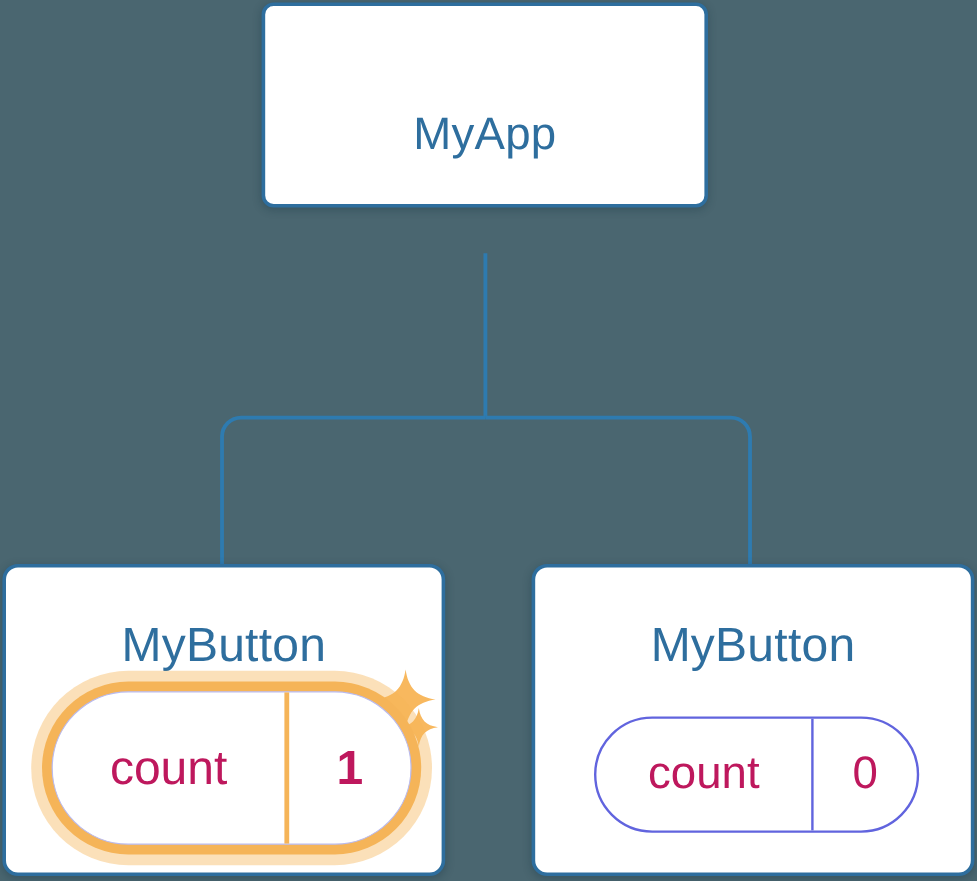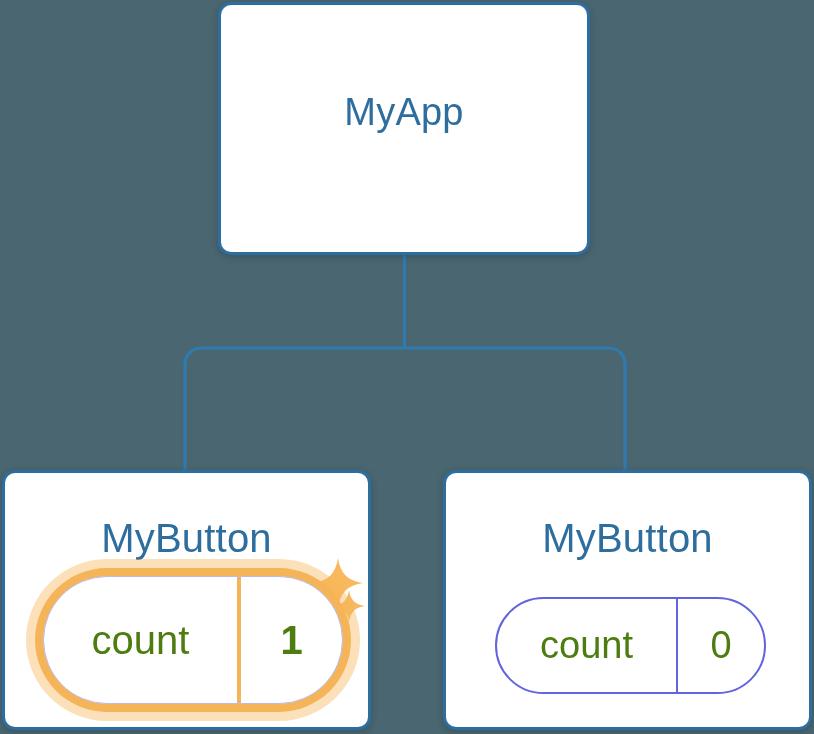--- a/index.html
+++ b/index.html
@@ -49,21 +49,22 @@
     color: #2e6e9e;
     font-weight: 500;
     letter-spacing: 0.2px;
     white-space: nowrap;
   }
 
   #card-myapp {
     left: 218px;
     top: 2px;
     width: 372px;
-    height: 253px;
+    height: 171px;
+    border-radius: 10px;
   }
   #card-myapp .node-title {
     top: 86px;
     font-size: 38px;
   }
 
   #card-mybutton-left {
     left: 2px;
     top: 470px;
     width: 369px;
@@ -95,21 +96,21 @@
     align-items: stretch;
     background: #ffffff;
     border-radius: 999px;
     z-index: 2;
   }
 
   .pill-key, .pill-val {
     display: flex;
     align-items: center;
     justify-content: center;
-    color: #4d7c0f;
+    color: #be185d;
     white-space: nowrap;
   }
 
   
   #pill-right-wrap {
     left: 48px;
     top: 123px;
     width: 273px;
     height: 99px;
   }

